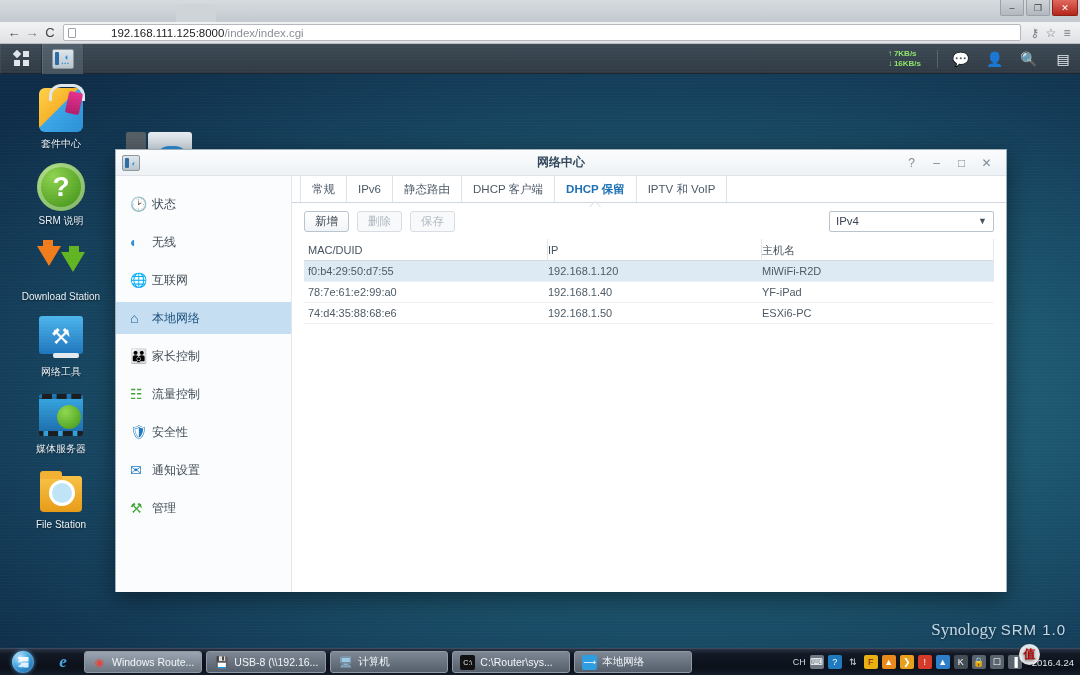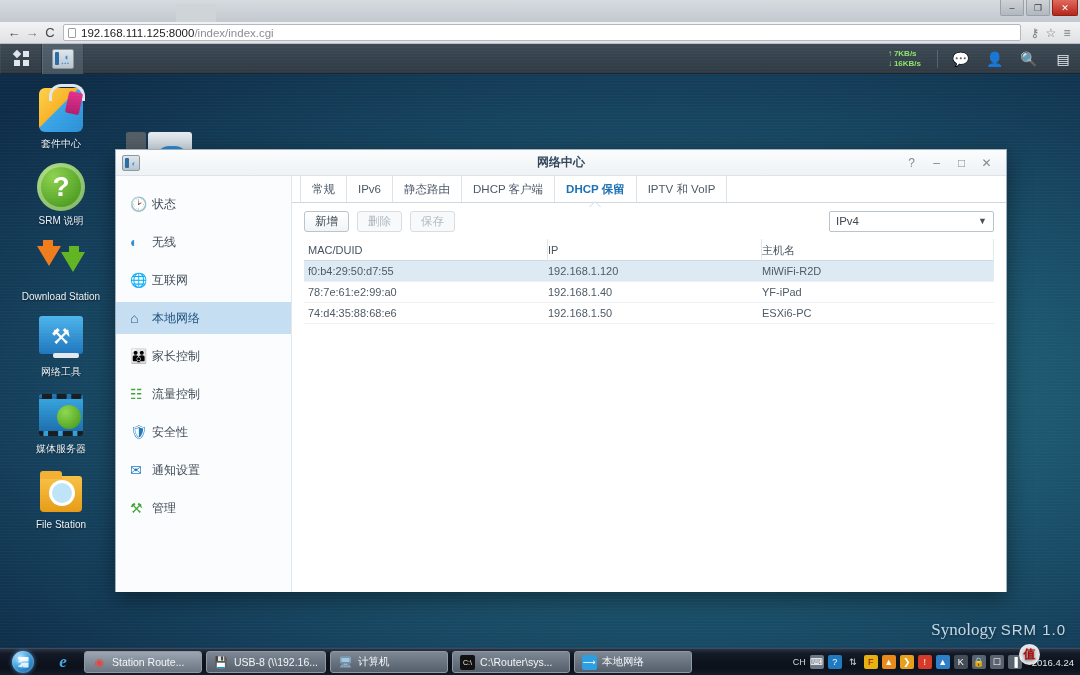--- a/index.html
+++ b/index.html
@@ -58,21 +58,21 @@
   .omnibox {
     flex:1 1 auto; height:17px; margin:0 6px 0 4px;
     background:#fff; border:1px solid #b5b9be; border-radius:2px;
     display:flex; align-items:center; padding: 0 4px;
     font-size:11.5px; color:#222;
   }
   .omnibox .page-icon {
     width:8px;height:10px;border:1px solid #9aa0a6;border-radius:1px;
     margin-right:5px; background:#fff; flex:0 0 auto;
   }
-  .omnibox .url-host { color:#202124; }
+  .omnibox .url-host { color:#202124;margin-left:30px; }
   .omnibox .url-path { color:#8a8f95; }
   .tb-icon { width:16px; text-align:center; font-size:12px; color:#767b80; }
 
   
   .srm-desktop {
     position:absolute; left:0; top:44px; width:1080px; height:604px;
     background:
       radial-gradient(ellipse 900px 420px at 62% 58%, #2a6f86 0%, #1d5870 42%, #15405c 72%, #0e2c47 100%);
   }
   .srm-desktop::after{
@@ -504,21 +504,21 @@
   </div>
 
   <div class="wtb">
     <div class="wstart">
         <span class="worb"></span>
       </div>
     <div class="wie">e</div>
 
     <div class="wtask active">
       <span class="ti" style="color:#e8453c">◉</span>
-      <span class="tl">Station Route...</span>
+      <span class="tl">Windows Route...</span>
     </div>
     <div class="wtask">
       <span class="ti" style="color:#cfd6dd">💾</span>
       <span class="tl">USB-8 (\\192.16...</span>
     </div>
     <div class="wtask">
       <span class="ti" style="color:#9cc9e8">🖥</span>
       <span class="tl">计算机</span>
     </div>
     <div class="wtask">

